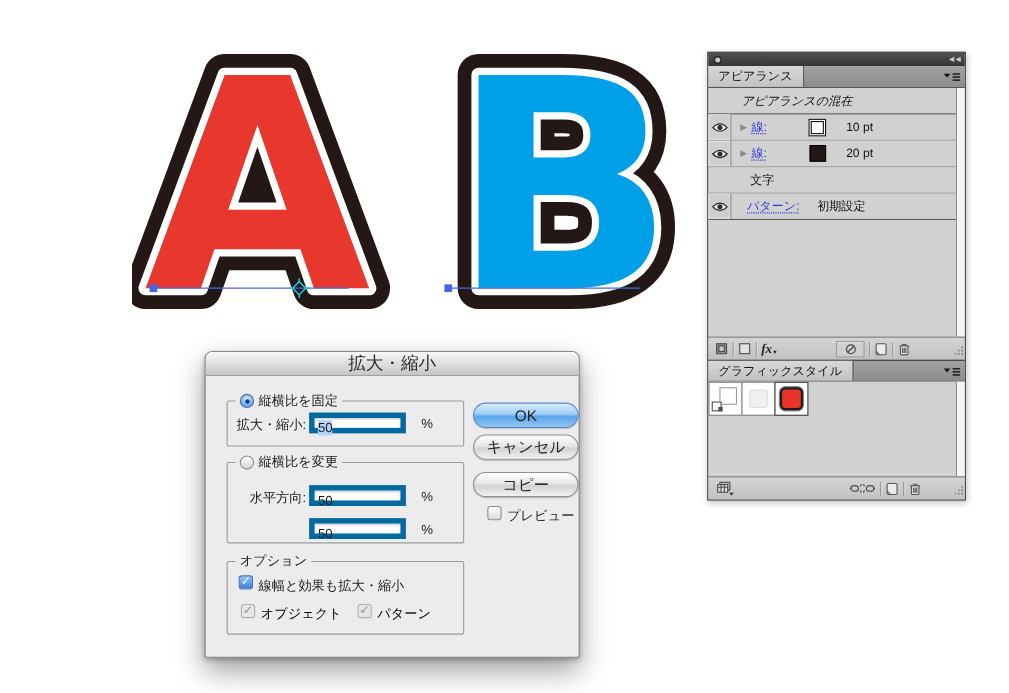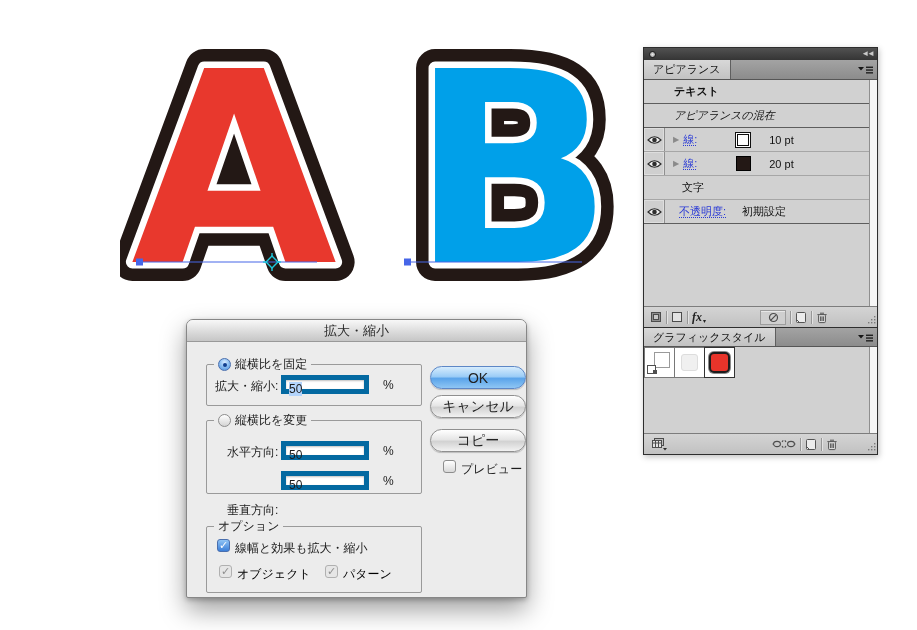--- a/index.html
+++ b/index.html
@@ -12,21 +12,21 @@
 
   
   #scale-dialog { left:186px; top:319px; width:341px; height:279px;
     background:#ececec; border:1px solid #878787; border-radius:7px 7px 2px 2px;
     box-shadow:0 12px 26px rgba(0,0,0,.38), 0 2px 5px rgba(0,0,0,.25);
     font-size:12px; color:#1c1c1c; }
   .dlg-titlebar { position:absolute; left:0; top:0; right:0; height:22px;
     background:linear-gradient(#f8f8f8,#d9d9d9 60%,#c6c6c6);
     border-bottom:1px solid #999; border-radius:6px 6px 0 0;
     display:flex; align-items:center; justify-content:center;
-    font-size:13px; color:#2a2a2a; }
+    font-size:16px; color:#2a2a2a; }
   fieldset.grp { position:absolute; border:1px solid #9a9a9a; border-radius:2px; }
   .legend { position:absolute; top:-9px; left:7px; background:#ececec; padding:0 4px;
     display:flex; align-items:center; gap:4px; white-space:nowrap; }
   .radio { width:13px; height:13px; border-radius:50%; border:1px solid #8d8d8d;
     background:linear-gradient(#ffffff,#d4d4d4); position:relative; flex:0 0 auto; }
   .radio.on { border:1px solid #4a6fae;
     background:radial-gradient(circle at 50% 30%, #d9ecff 0%, #8fc0f2 45%, #4e92e0 100%); }
   .radio.on::after { content:""; position:absolute; left:3.5px; top:3.5px; width:4px; height:4px;
     border-radius:50%; background:#123f8f; }
   .field { position:absolute; height:19px; background:#fff; border:5px solid #0369a1;
@@ -155,21 +155,21 @@
       <span>50</span>
     </div>
     <span class="pct" style="left:176px; top:23px;">%</span>
     <span class="flabel" style="left:20px; top:53px;margin-top:28px;">垂直方向:</span>
     <div class="field" style="left:74px; top:50px; width:88px;">
       <span>50</span>
     </div>
     <span class="pct" style="left:176px; top:53px;">%</span>
   </fieldset>
 
-  <fieldset class="grp" style="left:19px; top:190px; width:216px; height:67px;margin-top:16px;">
+  <fieldset class="grp" style="left:19px; top:190px; width:216px; height:67px;">
     <div class="legend">
       <span>オプション</span>
     </div>
     <span class="checkbox on" style="left:10px; top:12px;">✓</span>
     <span class="flabel" style="left:28px; top:13px;">線幅と効果も拡大・縮小</span>
     <span class="checkbox dis" style="left:12px; top:38px;">✓</span>
     <span class="flabel dis-label" style="left:30px; top:39px;">オブジェクト</span>
     <span class="checkbox dis" style="left:118px; top:38px;">✓</span>
     <span class="flabel dis-label" style="left:136px; top:39px;">パターン</span>
   </fieldset>
@@ -205,23 +205,20 @@
           <rect x="8" y="1.6" width="7" height="1.3" fill="#161616"></rect>
           <rect x="8" y="4.4" width="7" height="1.3" fill="#161616"></rect>
           <rect x="8" y="7.2" width="7" height="1.3" fill="#161616"></rect>
         </svg>
       </span>
     </div>
 
     <div class="content" style="height:226px;">
       <div class="scrollstrip"></div>
 
-      <div class="row sect">
-        <span style="margin-left:30px; font-weight:bold;">テキスト</span>
-      </div>
 
       <div class="row sect">
         <span style="margin-left:30px; font-style:italic;">アピアランスの混在</span>
       </div>
 
       <div class="row">
         <span class="eyecell">
           <svg width="15" height="10" viewBox="0 0 15 10">
             <path d="M1 5 Q7.5 -1.6 14 5 Q7.5 11.6 1 5 Z" fill="#eeeeee" stroke="#2d2d2d" stroke-width="1.1"></path>
             <circle cx="7.5" cy="5" r="2.3" fill="#2d2d2d"></circle>
@@ -252,21 +249,21 @@
         <span style="margin-left:38px;">文字</span>
       </div>
 
       <div class="row sect">
         <span class="eyecell">
           <svg width="15" height="10" viewBox="0 0 15 10">
             <path d="M1 5 Q7.5 -1.6 14 5 Q7.5 11.6 1 5 Z" fill="#eeeeee" stroke="#2d2d2d" stroke-width="1.1"></path>
             <circle cx="7.5" cy="5" r="2.3" fill="#2d2d2d"></circle>
           </svg>
         </span>
-        <span class="bluelink" style="margin-left:14px;">不透明度:</span>
+        <span class="bluelink" style="margin-left:14px;">パターン:</span>
         <span style="margin-left:16px;">初期設定</span>
       </div>
     </div>
 
     <div class="toolbar">
       <span class="ticon" style="margin-left:6px;">
         <svg width="12" height="12" viewBox="0 0 12 12">
           <rect x="1.5" y="1.5" width="9" height="9" fill="#8e8e8e" stroke="#4c4c4c"></rect>
           <rect x="3.5" y="3.5" width="5" height="5" fill="#c9c9c9" stroke="#4c4c4c"></rect>
         </svg>

